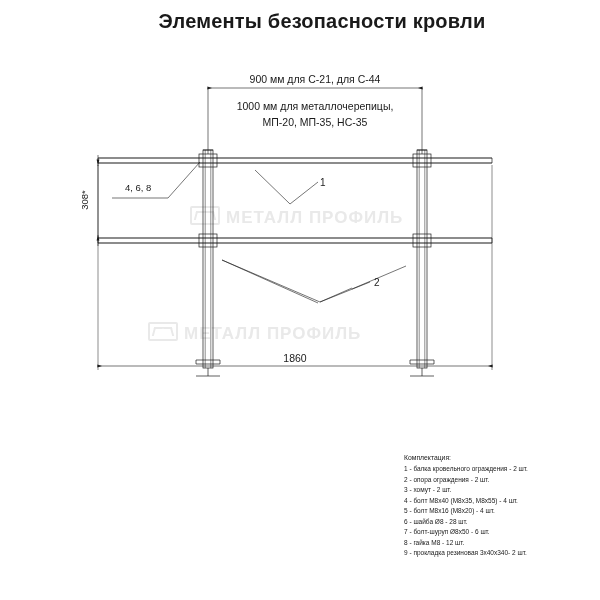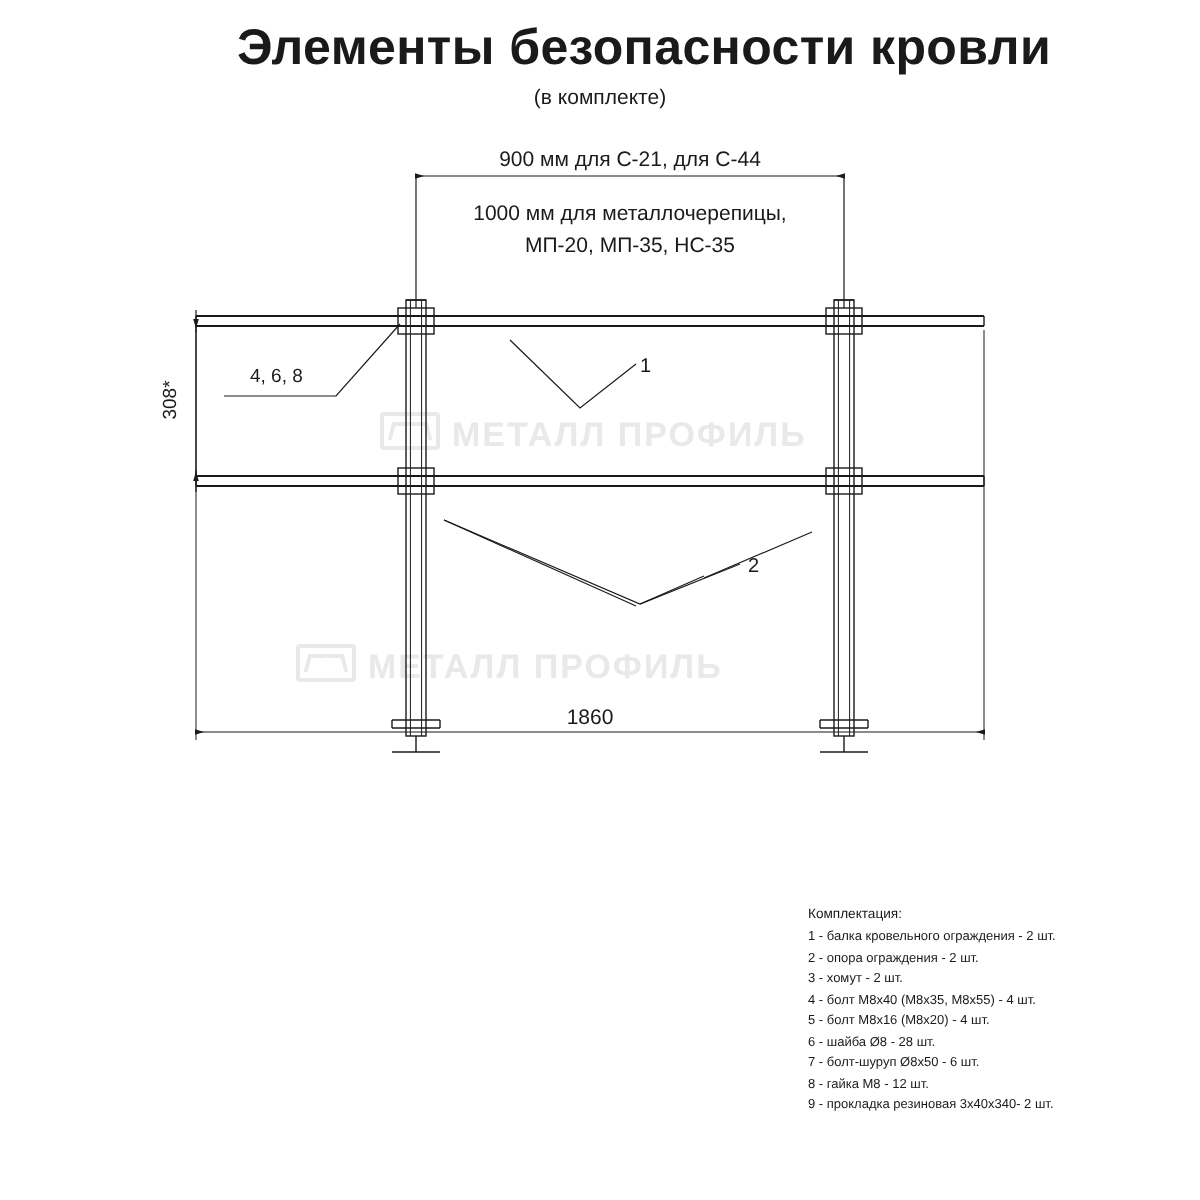--- a/index.html
+++ b/index.html
@@ -22,21 +22,21 @@
   }
   
   .header {
     position: absolute;
     top: 0;
     left: 0;
     width: 600px;
     text-align: center;
   }
   .title {
-    font-size: 25px;
+    font-size: 20px;
     font-weight: bold;
     margin-top: 10px;
     letter-spacing: 0.2px;
     margin-left: 44px;
   }
   .subtitle {
     font-size: 11.5px;
     margin-top: 7px;
   }
   .subtitle2 {
@@ -132,21 +132,20 @@
     white-space: nowrap;
   }
 </style>
 </head>
 <body>
 
 <div class="page">
 
   <div class="header">
     <div class="title">Элементы безопасности кровли</div>
-    <div class="subtitle2">(в комплекте)</div>
   </div>
 
   <div class="wm" id="wm1">
     <span class="wmlogo"></span><span>МЕТАЛЛ ПРОФИЛЬ</span>
   </div>
   <div class="wm" id="wm2">
     <span class="wmlogo"></span><span>МЕТАЛЛ ПРОФИЛЬ</span>
   </div>
 
   <div class="drawing">

